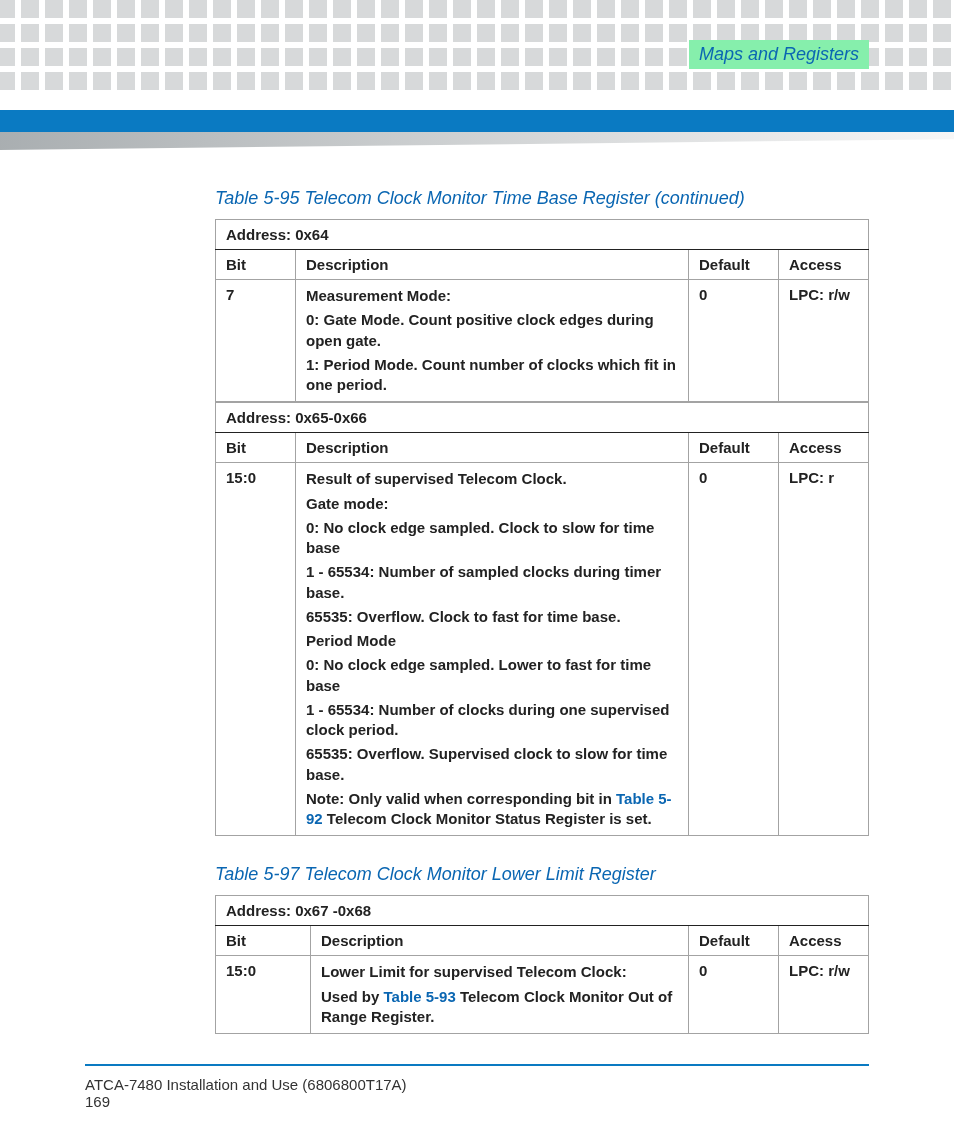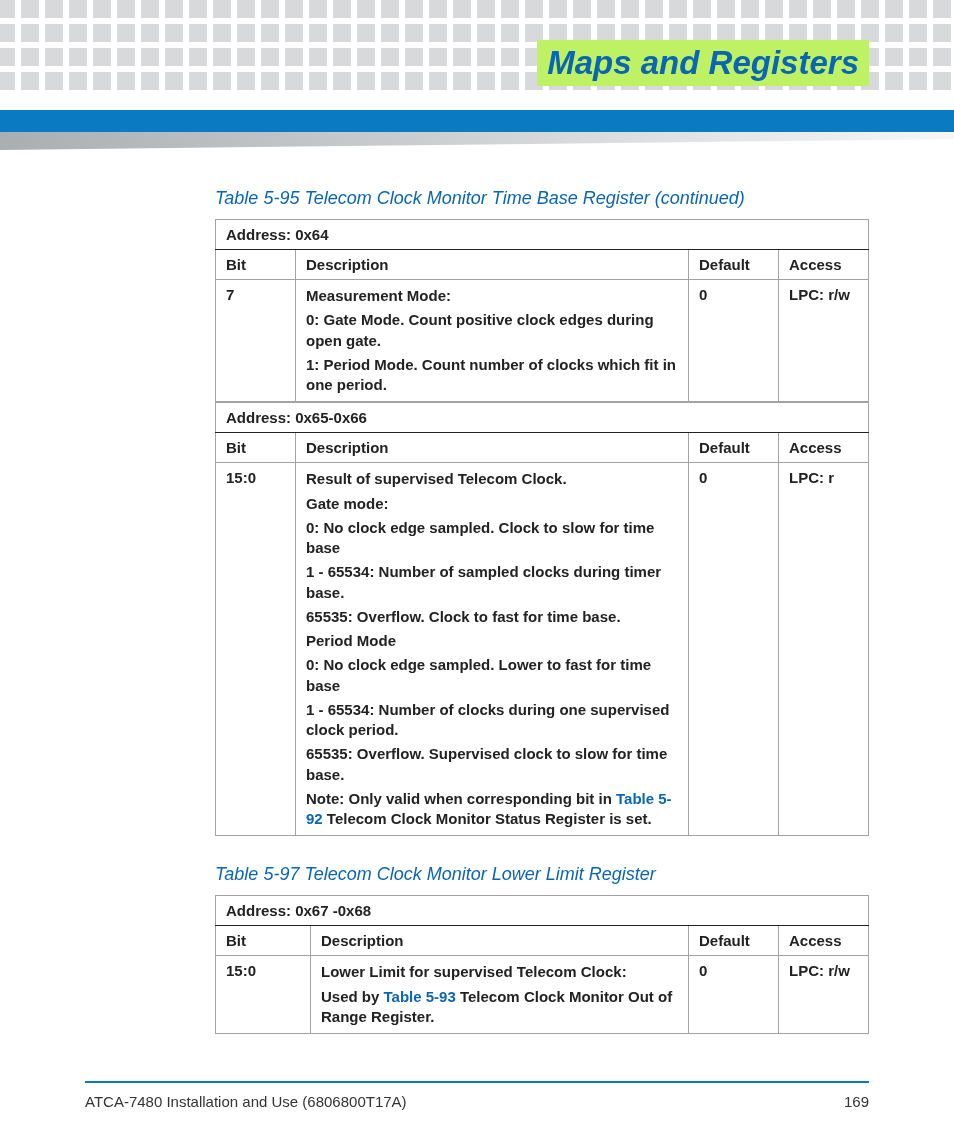--- a/index.html
+++ b/index.html
@@ -16,25 +16,25 @@
     top: 0; left: 0; right: 0;
     height: 95px;
     overflow: hidden;
   }
   .sq-row { display: flex; gap: 6px; margin-bottom: 6px; margin-left: -3px; }
   .sq { width: 18px; height: 18px; background: #d7d9da; flex: 0 0 18px; }
   .header-title {
     position: absolute;
     top: 40px;
     right: 85px;
-    font-size: 33px;
-    font-weight: 700;
+    font-size: 18px;
+    font-weight: 400;
     color: #0a66b2;
     font-style: italic;
-    background: #bef264;
+    background: #86efac;
     padding: 4px 10px;
   }
   .blue-bar {
     position: absolute;
     top: 110px; left: 0; right: 0;
     height: 22px;
     background: #0a7ac2;
   }
   .shadow-bar {
     position: absolute;
@@ -81,20 +81,21 @@
     position: absolute;
     bottom: 35px;
     left: 85px;
     right: 85px;
     border-top: 2px solid #0a7ac2;
     padding-top: 10px;
     display: flex;
     justify-content: space-between;
     font-size: 15px;
     color: #333;
+    flex-direction: column;
   }
 </style>
 </head>
 <body>
 
 <div class="bg-squares">
   <div class="sq-row">
       <div class="sq"></div>
       <div class="sq"></div>
       <div class="sq"></div>

